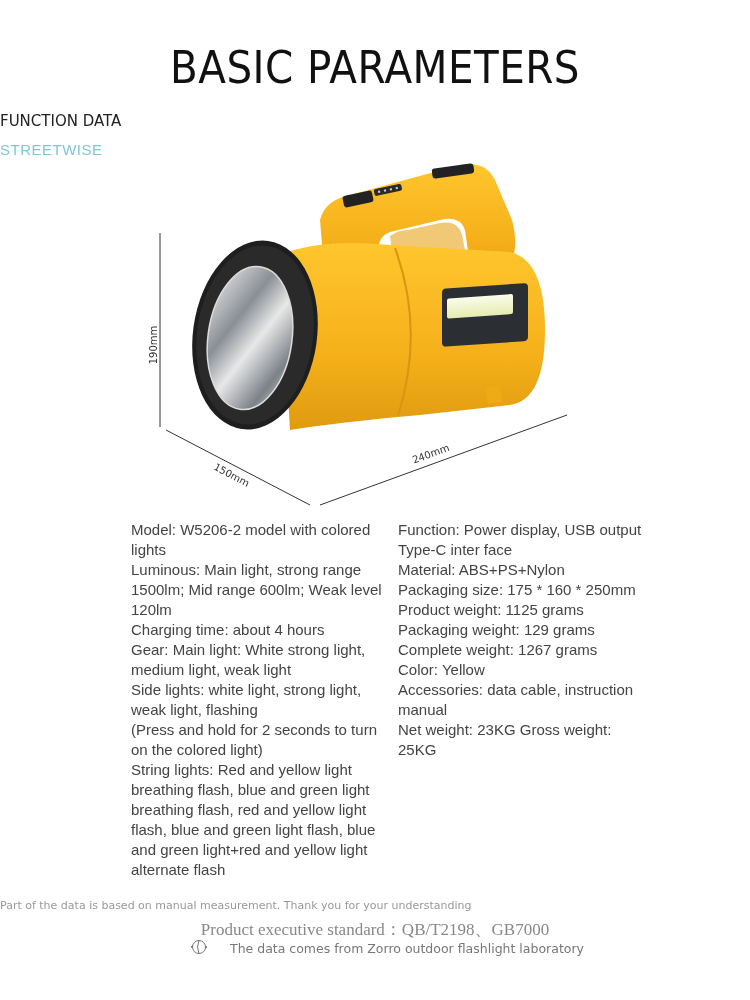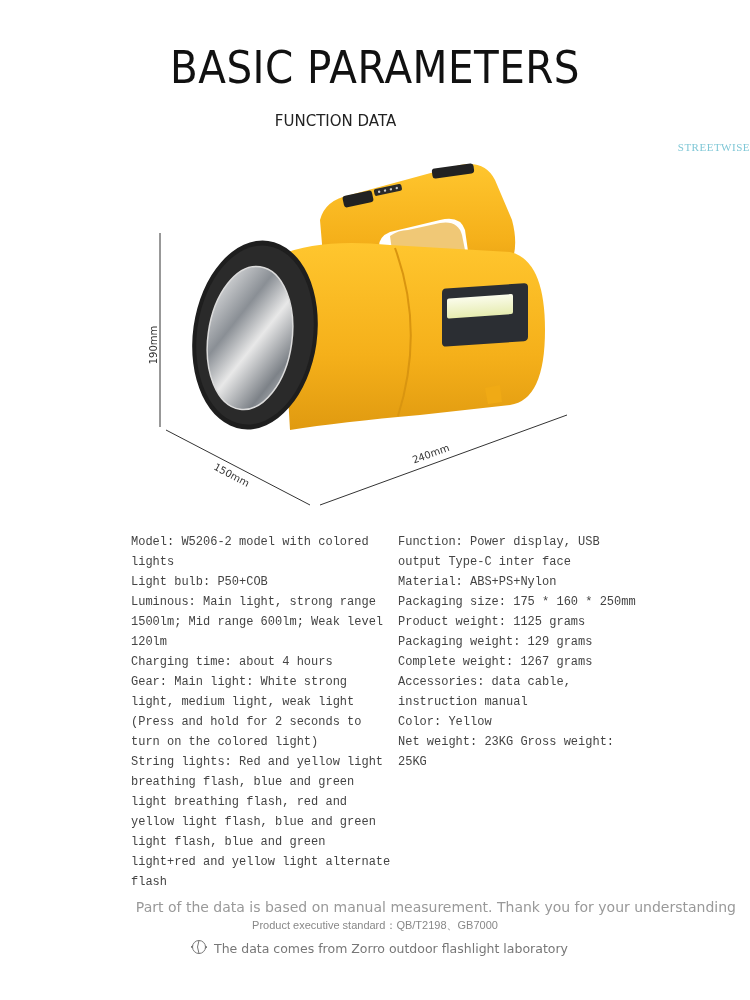--- a/index.html
+++ b/index.html
@@ -6,49 +6,49 @@
   body {
     width: 750px; height: 1000px; background: #ffffff; position: relative; overflow: hidden;
     font-family: "Liberation Sans", "DejaVu Sans", sans-serif; color: #333;
   }
   .title {
     position: absolute; left: 0; width: 750px; top: 42px; text-align: center;
     font-size: 44px; letter-spacing: 0.5px; color: #111; font-weight: normal;
     font-family: "DejaVu Sans", sans-serif; transform: scaleX(0.92);
   }
   .subtitle {
-    position: absolute; left: 0; width: 671px; top: 112px; text-align: center;
+    position: absolute; left: 0; width: 671px; top: 112px; text-align: left;
     font-size: 15px; color: #222; font-family: "DejaVu Sans", sans-serif;
   }
   .brand {
-    position: absolute; left: 0; width: 750px; top: 141px; text-align: right;
-    font-size: 11px; color: #7fc7d6; letter-spacing: 0.5px; font-family: Liberation Serif, serif;
+    position: absolute; left: 0; width: 750px; top: 141px; text-align: left;
+    font-size: 15px; color: #7fc7d6; letter-spacing: 0.5px; font-family: Liberation Sans, sans-serif;
   }
   .product {
     position: absolute; left: 140px; top: 160px; width: 440px; height: 350px;
   }
   .dim-label { font-size: 10px; fill: #333; font-family: "DejaVu Sans", sans-serif; }
   .specs {
-    position: absolute; top: 532px; font-size: 12px; line-height: 20px; color: #444;
-    font-family: Liberation Mono, monospace;
+    position: absolute; top: 520px; font-size: 15px; line-height: 20px; color: #444;
+    font-family: Liberation Sans, sans-serif;
   }
   .specs.left { left: 131px; width: 262px; }
   .specs.right { left: 398px; width: 244px; overflow: hidden; }
   .specs div { white-space: normal; }
   .note {
-    position: absolute; left: 0; width: 736px; text-align: right; top: 899px;
-    font-size: 14px; color: #999; font-family: "DejaVu Sans", sans-serif;
+    position: absolute; left: 0; width: 736px; text-align: left; top: 899px;
+    font-size: 11px; color: #999; font-family: "DejaVu Sans", sans-serif;
   }
   .standard {
     position: absolute; left: 0; width: 750px; text-align: center; top: 918px;
-    font-size: 11px; color: #888; font-family: Liberation Sans, sans-serif;
+    font-size: 17px; color: #888; font-family: Liberation Serif, serif;
   }
   .lab {
     position: absolute; left: 188px; top: 938px; font-size: 12.5px; color: #777;
-    font-family: "DejaVu Sans", sans-serif; display: flex; align-items: center; gap: 4px;
+    font-family: "DejaVu Sans", sans-serif; display: flex; align-items: center; gap: 20px;
   }
   .lab svg { width: 22px; height: 18px; }
 </style>
 </head>
 <body>
 
 <div class="title">BASIC PARAMETERS</div>
 <div class="subtitle">FUNCTION DATA</div>
 <div class="brand">STREETWISE</div>
 
@@ -106,37 +106,37 @@
 
     <ellipse cx="115" cy="175" rx="62" ry="95" fill="#1e1e1e" transform="rotate(8 115 175)"></ellipse>
     <ellipse cx="115" cy="175" rx="58" ry="90" fill="#2a2a2a" transform="rotate(8 115 175)"></ellipse>
     <ellipse cx="110" cy="178" rx="42" ry="72" fill="url(#refl)" transform="rotate(8 110 178)"></ellipse>
     <ellipse cx="110" cy="178" rx="42" ry="72" fill="none" stroke="#dcdcdc" stroke-width="1.5" transform="rotate(8 110 178)"></ellipse>
   </svg>
 </div>
 
 <div class="specs left">
   <div>Model: W5206-2 model with colored lights</div>
-  <div>Light bulb: P50+COB</div>
   <div>Luminous: Main light, strong range 1500lm; Mid range 600lm; Weak level 120lm</div>
   <div>Charging time: about 4 hours</div>
   <div>Gear: Main light: White strong light, medium light, weak light</div>
+  <div>Side lights: white light, strong light, weak light, flashing</div>
   <div>(Press and hold for 2 seconds to turn on the colored light)</div>
   <div>String lights: Red and yellow light breathing flash, blue and green light breathing flash, red and yellow light flash, blue and green light flash, blue and green light+red and yellow light alternate flash</div>
 </div>
 
 <div class="specs right">
   <div>Function: Power display, USB output Type-C inter face</div>
   <div>Material: ABS+PS+Nylon</div>
   <div>Packaging size: 175 * 160 * 250mm</div>
   <div>Product weight: 1125 grams</div>
   <div>Packaging weight: 129 grams</div>
   <div>Complete weight: 1267 grams</div>
+  <div>Color: Yellow</div>
   <div>Accessories: data cable, instruction manual</div>
-  <div>Color: Yellow</div>
   <div>Net weight: 23KG Gross weight: 25KG</div>
 </div>
 
 <div class="note">Part of the data is based on manual measurement. Thank you for your understanding</div>
 <div class="standard">Product executive standard：QB/T2198、GB7000</div>
 <div class="lab">
   <span>
     <svg viewBox="0 0 22 18">
       <circle cx="11" cy="9" r="6.5" fill="none" stroke="#777" stroke-width="1"></circle>
       <path d="M3 9 L5 7.5 M19 9 L17 10.5 M11 2.5 Q8 9 11 15.5" fill="none" stroke="#777" stroke-width="1"></path>

